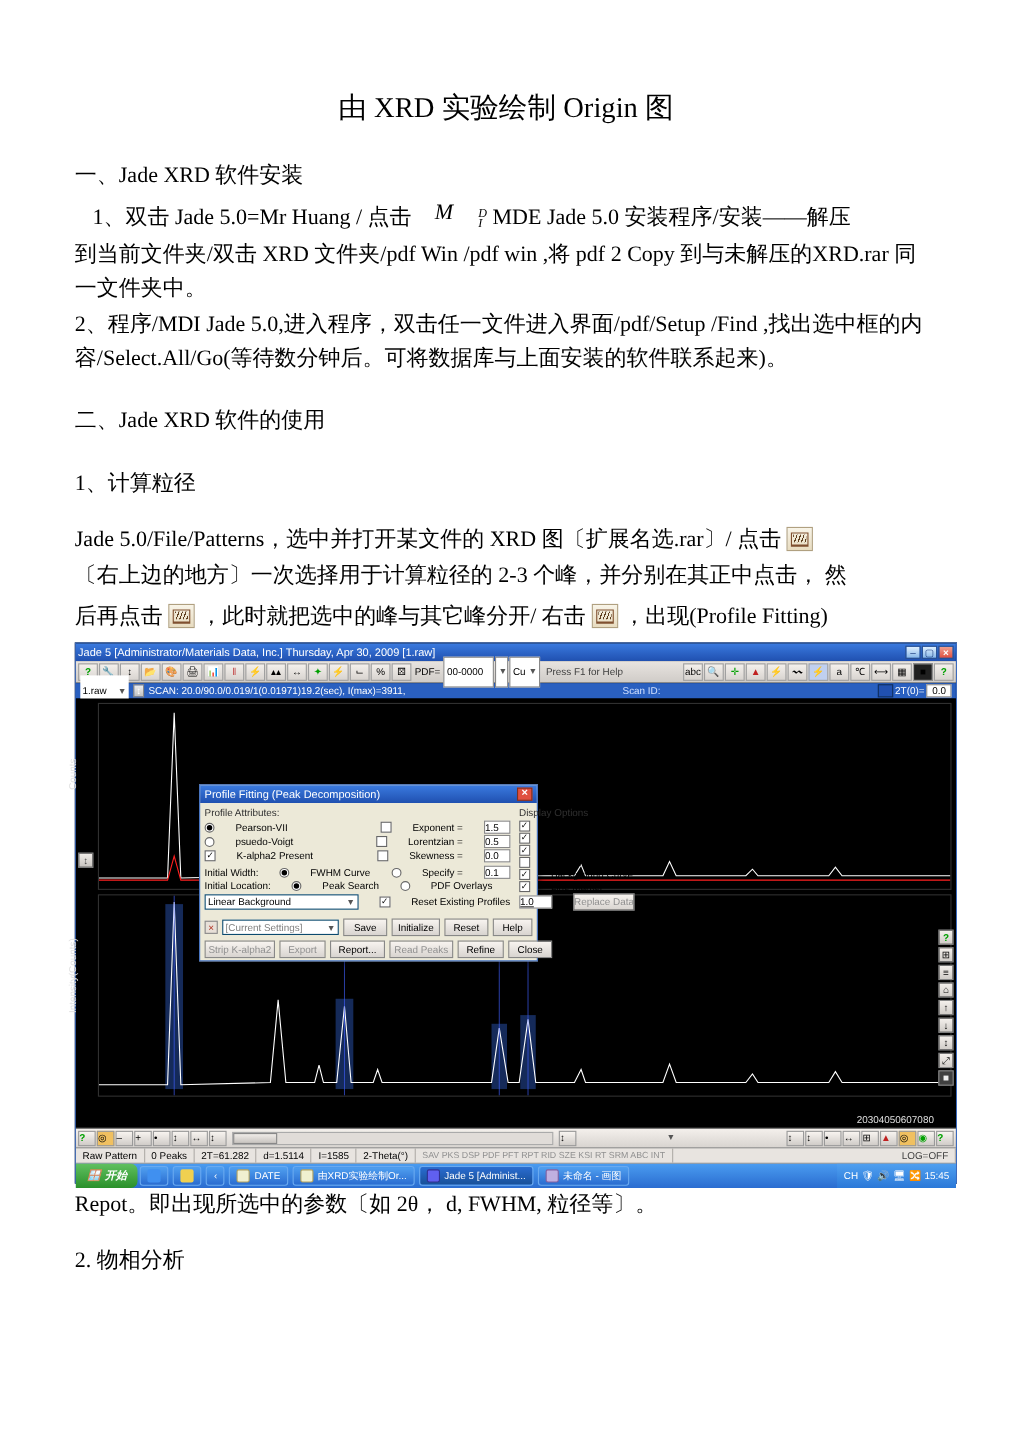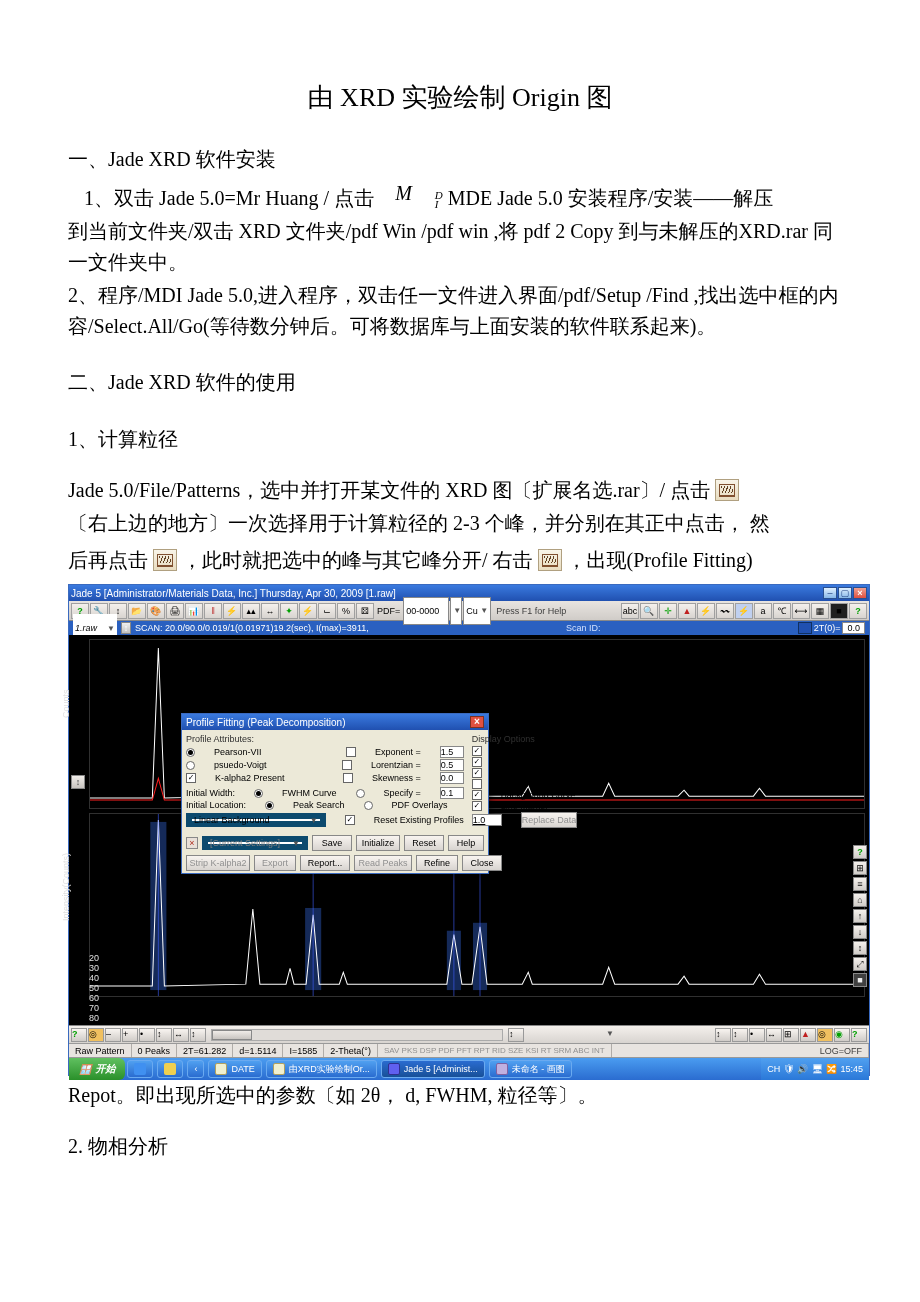--- a/index.html
+++ b/index.html
@@ -173,22 +173,22 @@
     .plot-area .ylabel.top { top: 20%; }
     .plot-area .ylabel.bot { top: 72%; }
     .upper-plot, .lower-plot {
       position: absolute; left: 20px; right: 4px;
       border: 1px solid #303030;
     }
     .upper-plot { top: 4px; height: 170px; }
     .lower-plot { top: 178px; height: 184px; }
     .xaxis {
       position: absolute; left: 20px; right: 20px; bottom: 2px;
-      display: flex; justify-content: center;
-      color: #e0e0e0; font-size: 9px; flex-direction: column;
+      display: flex; justify-content: flex-end;
+      color: #e0e0e0; font-size: 9px;
     }
     svg.trace { width: 100%; height: 100%; display:block;}
     .sidebuttons {
       position: absolute; right: 2px; top: 210px;
       display:flex; flex-direction:column; gap:2px;
     }
     .sidebuttons .sb {
       width: 14px; height: 14px;
       background: linear-gradient(#f4f0ec,#d0ccc8);
       border:1px solid #888;
@@ -226,21 +226,21 @@
     .dlg-check.on::after{ content:"✓"; font-size:8px; line-height:8px; display:block; text-align:center;}
     .dlg-radio { width:9px;height:9px;border:1px solid #666;border-radius:50%;background:#fff;display:inline-block;}
     .dlg-radio.on::after{content:"";display:block;width:5px;height:5px;border-radius:50%;background:#000;margin:1px;}
     .dlg-btn {
       flex:1; height:16px; font-size:9px;
       background: linear-gradient(#f8f4f0,#d8d4d0);
       border:1px solid #888; display:flex;align-items:center;justify-content:center;
     }
     .dlg-btn.disabled { color:#909090; }
     .dlg-select {
-      background:#fff; border:6px solid #0c4a6e; font-size:9px; padding:0 2px; height:14px;
+      background:#fff; border:1px solid #0c4a6e; font-size:9px; padding:0 2px; height:14px;
       display:flex;align-items:center;
     }
     .arrow-dn { margin-left:auto; font-size:8px; color:#555;}
     .drop-bar {
       display:flex; align-items:center; gap:4px; padding: 2px 4px;
     }
     .drop-bar .xclose { width:12px;height:12px;border:1px solid #888;background:#e8e0d8;display:flex;align-items:center;justify-content:center;color:#b03020;font-size:9px;}
 
     .status1 {
       height:18px; background:linear-gradient(#f4f0ec,#d8d4d0);
@@ -371,21 +371,21 @@
       <div class="tbtn">℃</div>
       <div class="tbtn">⟷</div>
       <div class="tbtn">▦</div>
       <div class="tbtn" style="background:#202020">■</div>
       <div class="tbtn" style="color:#00a000;font-weight:bold;">?</div>
     </div>
   </div>
 
   <div class="scanbar">
     <div style="display:flex;align-items:center;gap:4px;">
-      <div class="field" style="background:#fff;color:#000;width:44px;height:28px;display:flex;align-items:center;padding:12px 2px;font-style:italic;">
+      <div class="field" style="background:#fff;color:#000;width:44px;height:28px;display:flex;align-items:center;padding:12px 2px;">
         <span>1.raw</span>
           <span class="arrow-dn">▼</span>
       </div>
       <div style="width:10px;height:12px;background:linear-gradient(#f0f0f0,#c0c0c0);border:1px solid #888;text-align:center;line-height:10px;">↕</div>
       <span>SCAN: 20.0/90.0/0.019/1(0.01971)19.2(sec), I(max)=3911,</span>
     </div>
     <span class="scan-id">Scan ID:</span>
     <div style="display:flex;align-items:center;gap:2px;">
       <div style="width:14px;height:12px;background:#2050b0;border:1px solid #103060;"></div>
       <span>2T(0)=</span>

